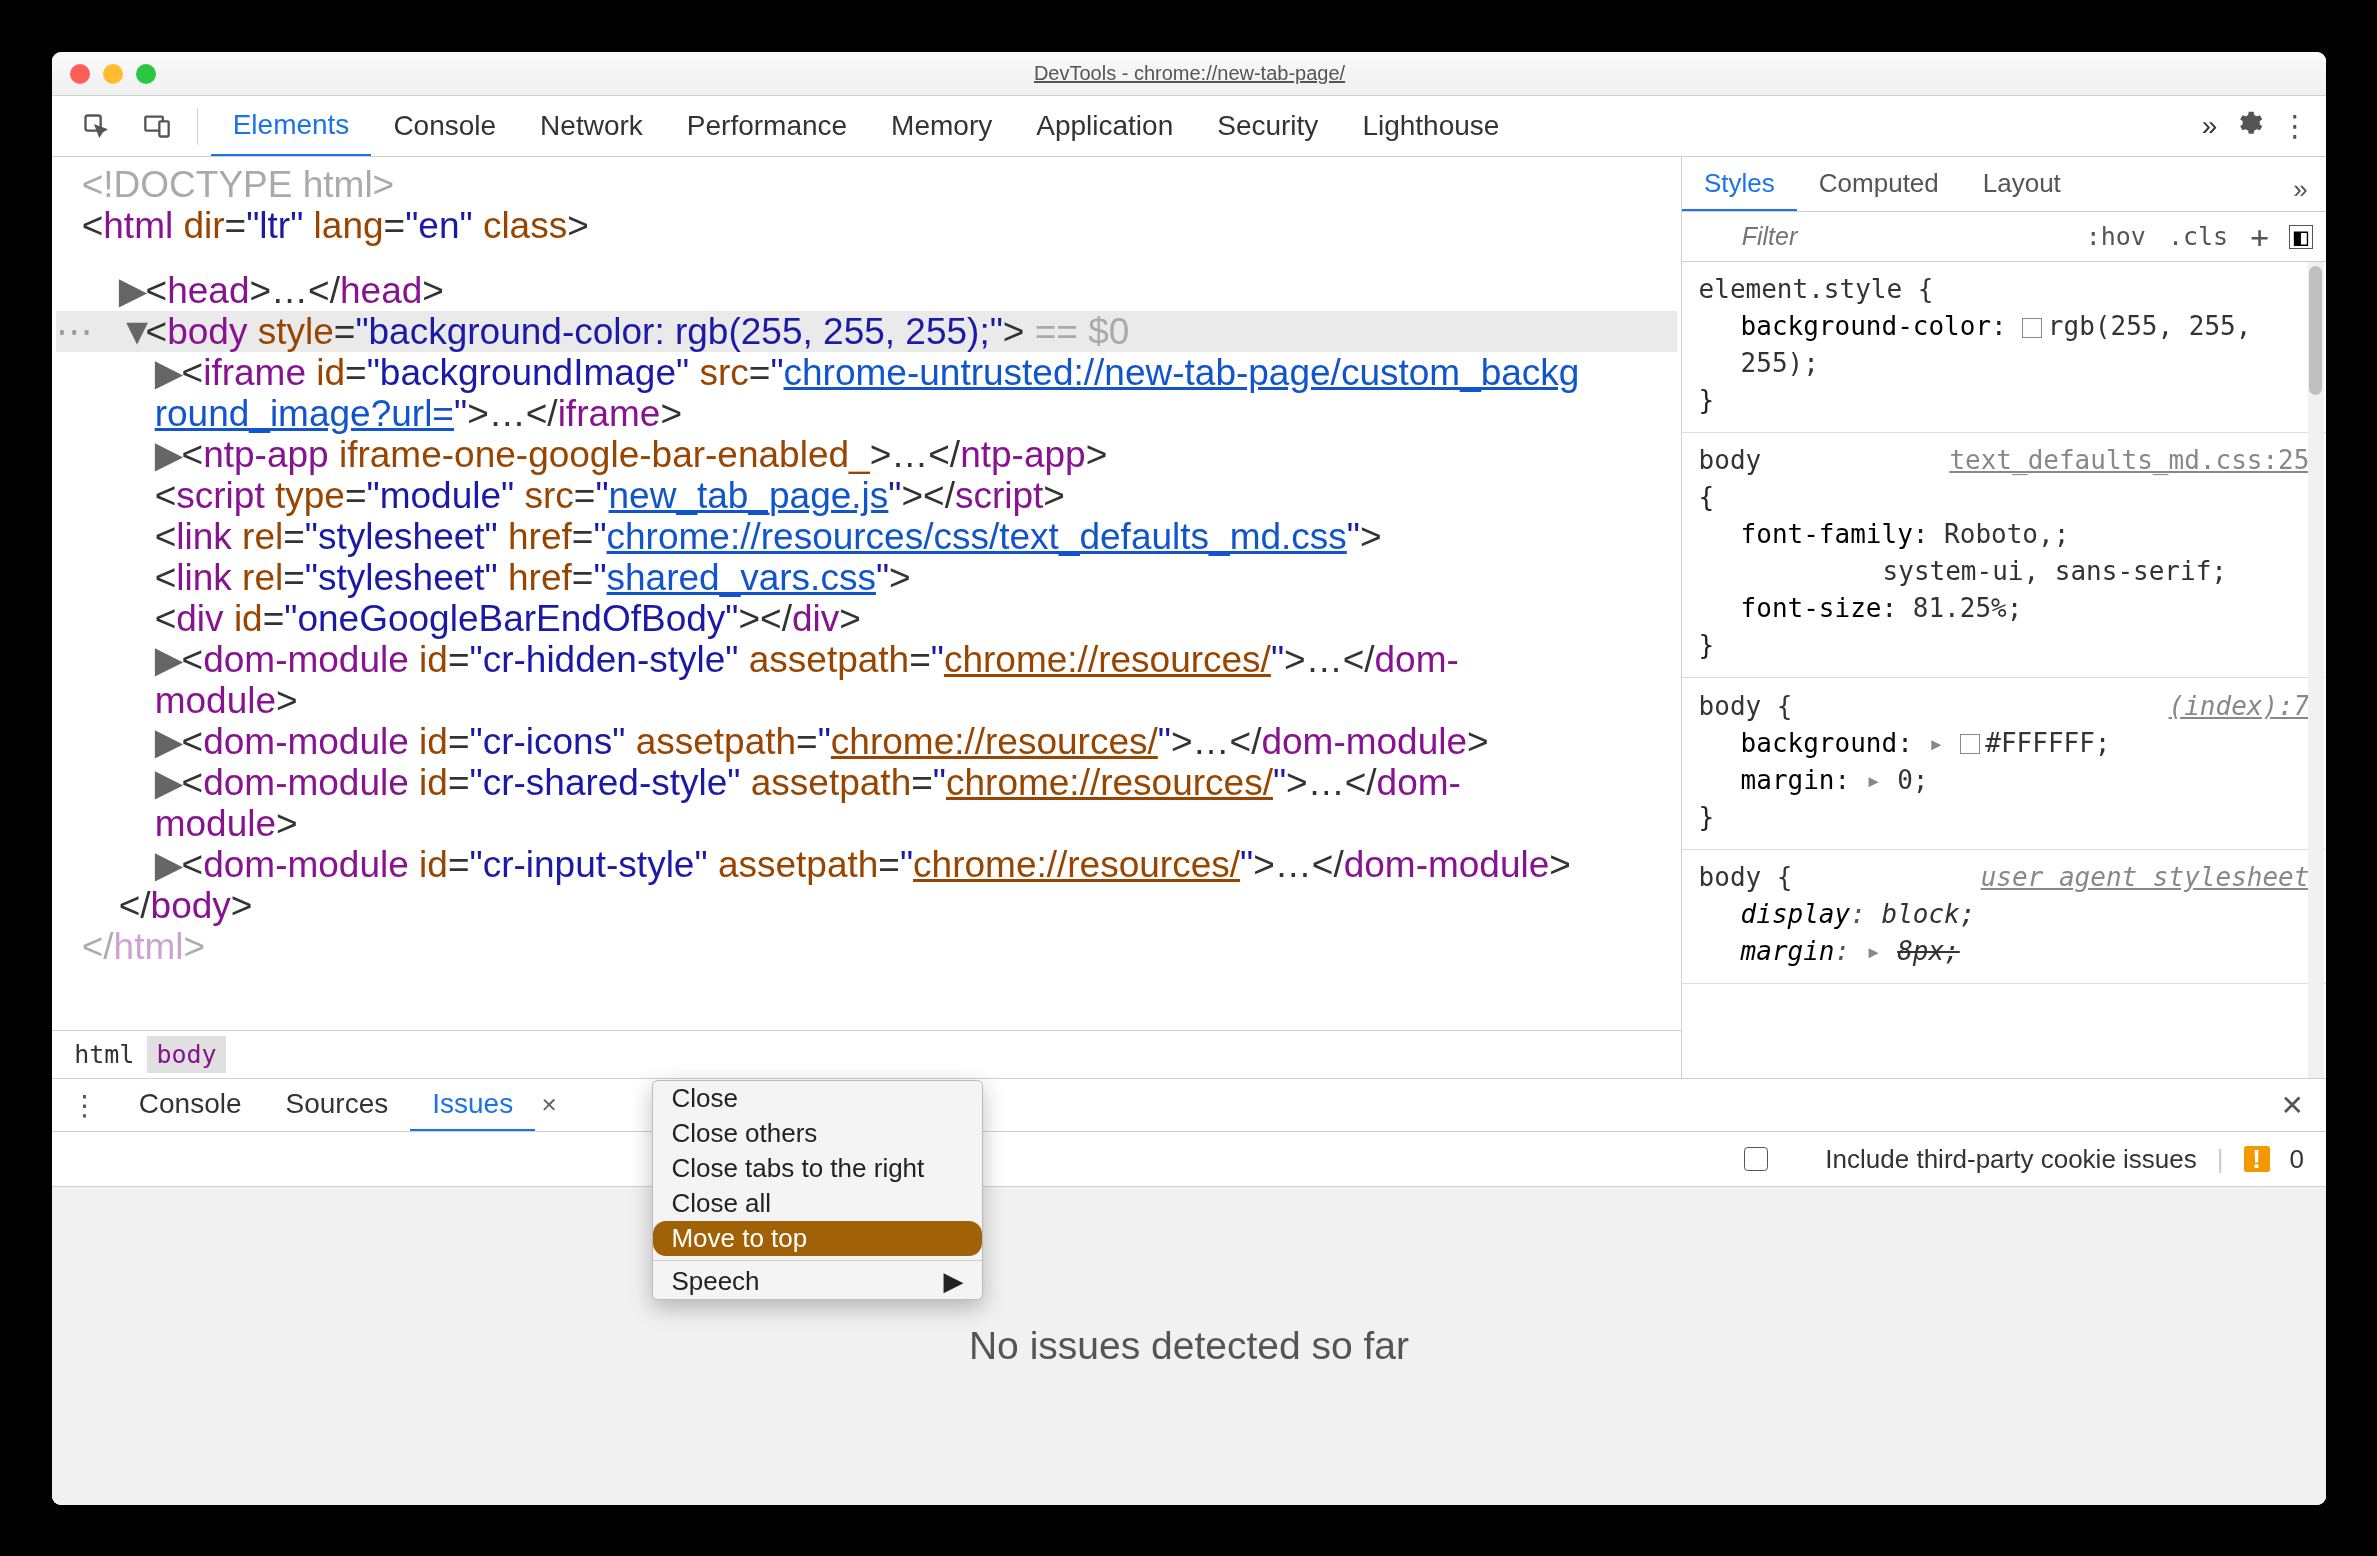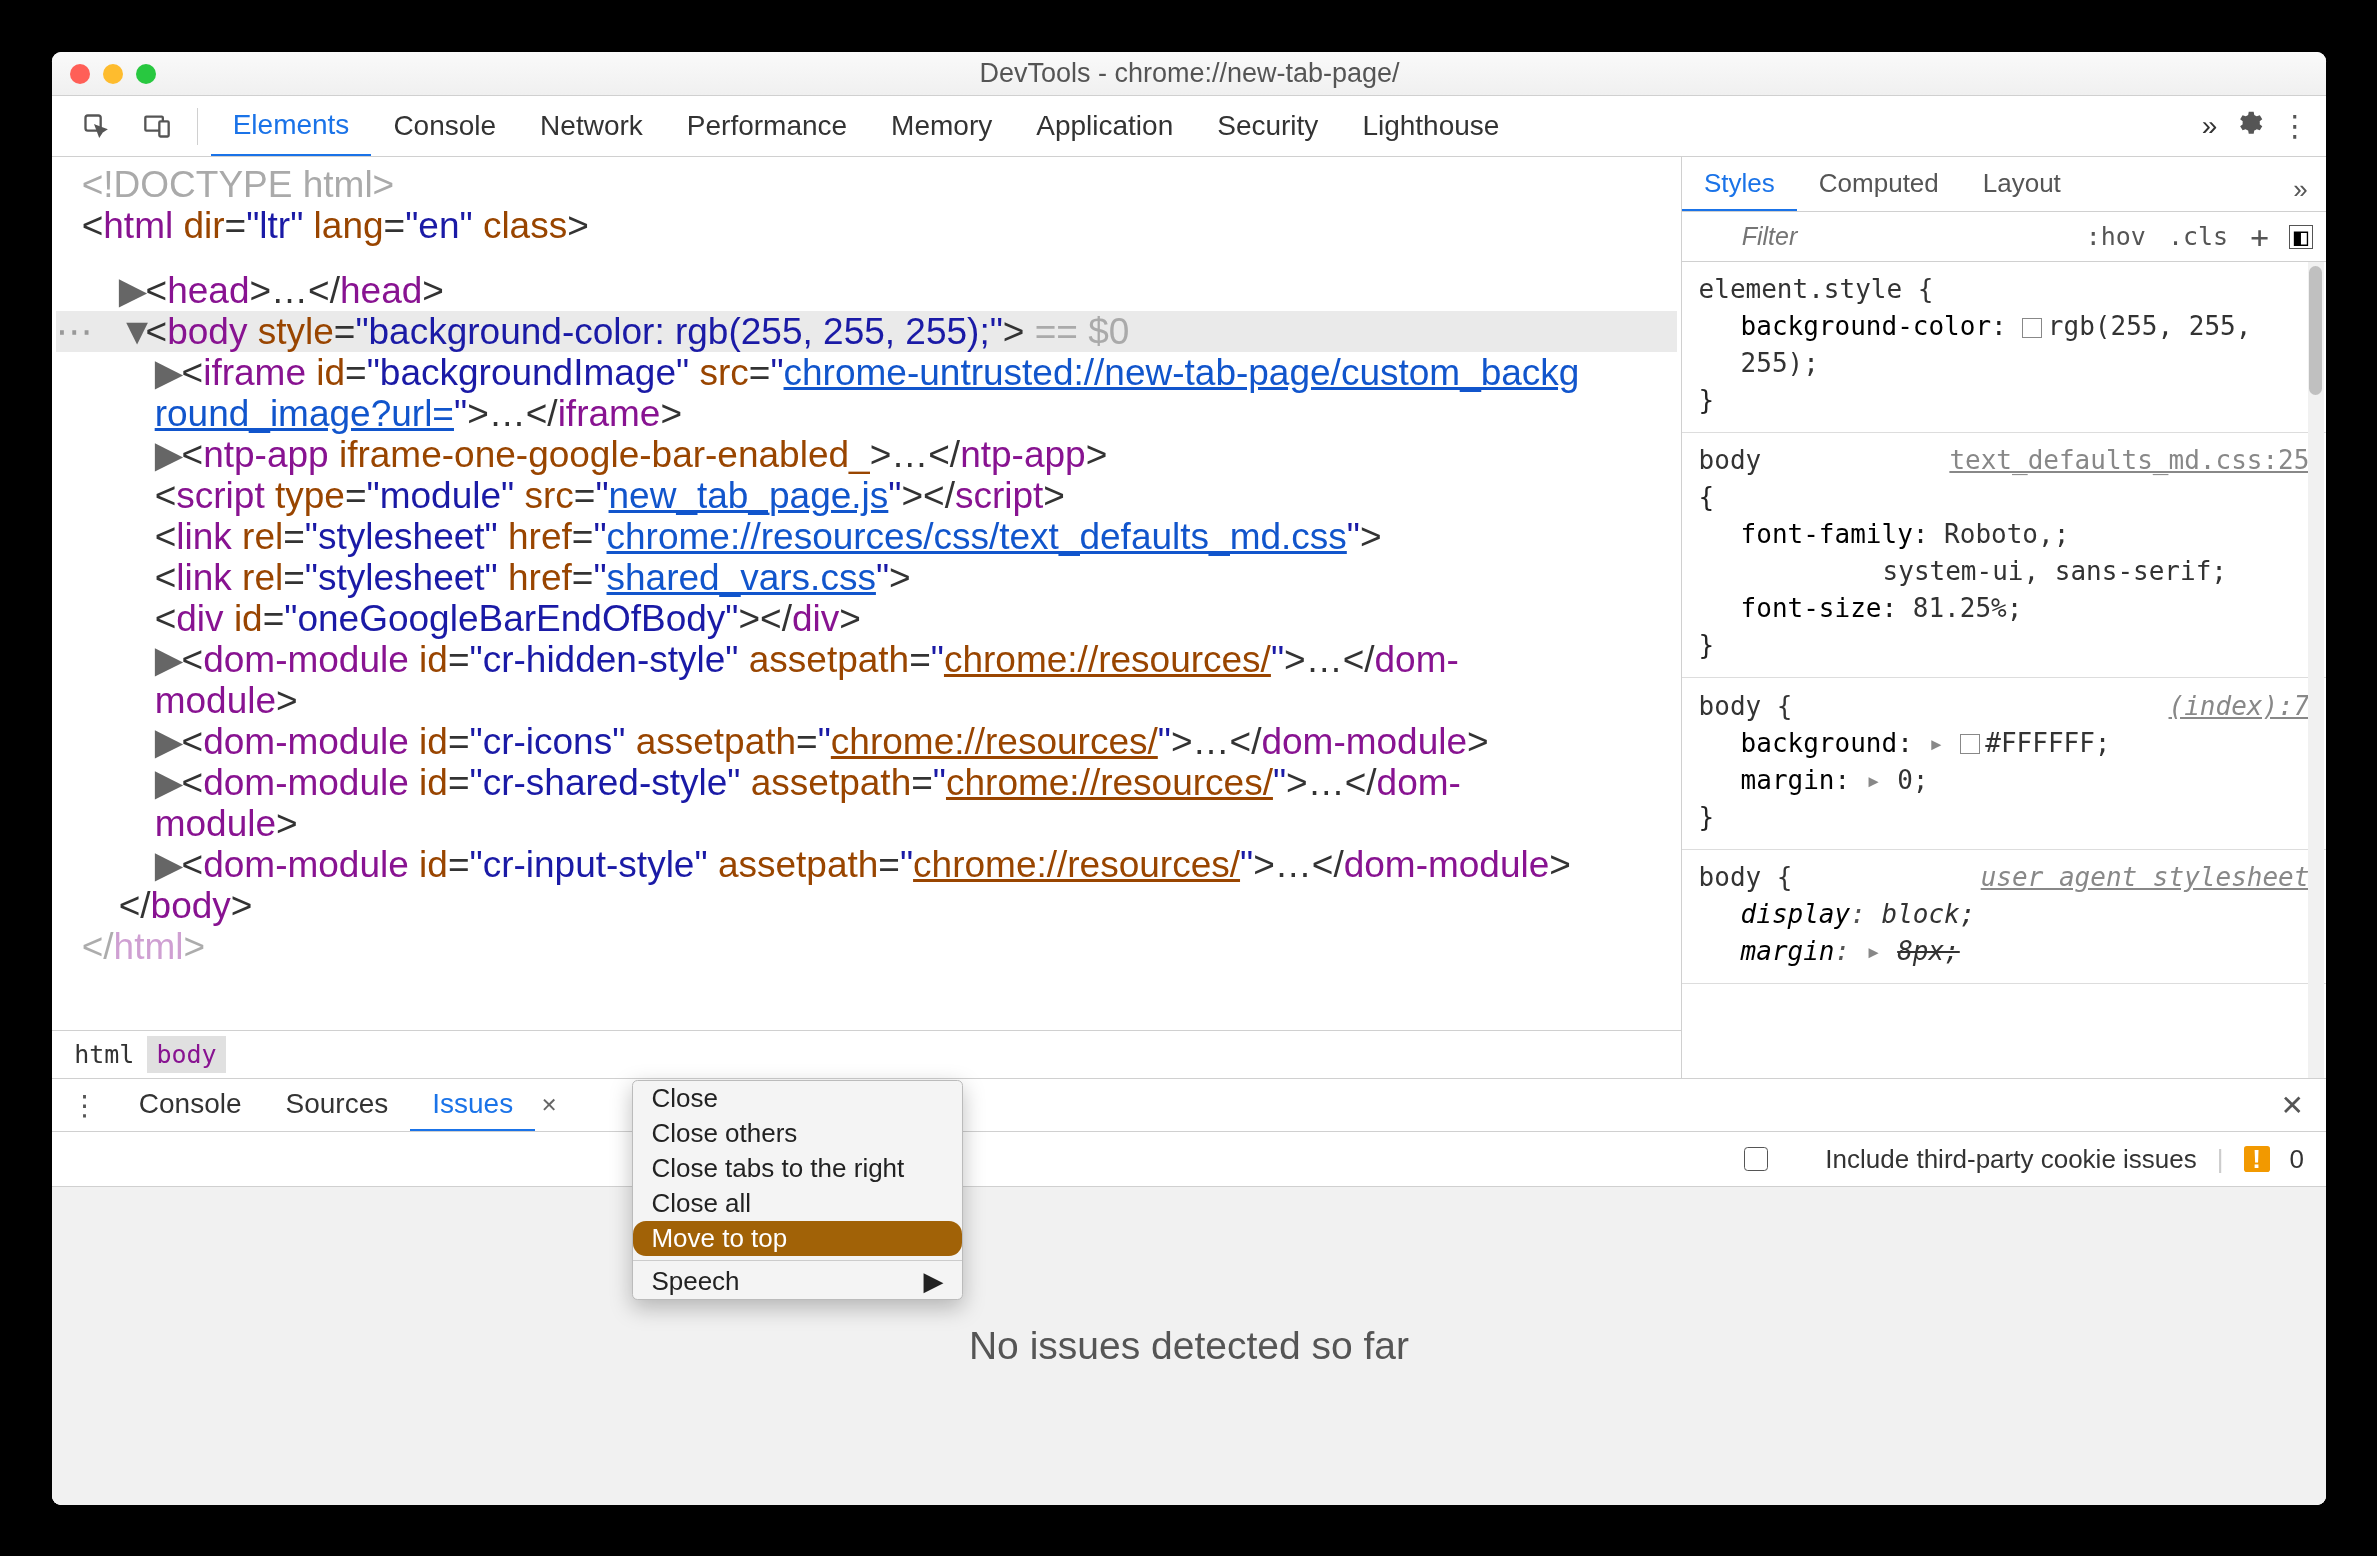--- a/index.html
+++ b/index.html
@@ -4,21 +4,21 @@
 <style>
 * { box-sizing: border-box; margin: 0; padding: 0; }
 body { background: #000; font-family: -apple-system, "Helvetica Neue", Arial, sans-serif; width: 2377px; height: 1556px; }
 .frame { position: absolute; left: 52px; top: 52px; width: 2274px; height: 1453px; background: #fff; border-radius: 9.2px; box-shadow: 0 28px 74px rgba(0,0,0,.5); overflow: hidden; display: flex; flex-direction: column; }
 
 
 .titlebar { height: 44px; background: linear-gradient(#fafafa,#f0f0f0); border-bottom: 0.9px solid #d0d0d0; display: flex; align-items: center; position: relative; }
 .traffic { display: flex; gap: 13px; margin-left: 18.4px; }
 .traffic span { width: 20px; height: 20px; border-radius: 50%; }
 .traffic .r { background:#ff5f57; } .traffic .y { background:#febc2e; } .traffic .g { background:#28c840; }
-.titlebar .title { position:absolute; left:1px; right:0; text-align:center; font-size:27px; color:#555; }
+.titlebar .title { position:absolute; left:1px; right:0; text-align:center; font-size:20px; color:#555;text-decoration:underline; }
 
 
 .toolbar { height: 61px; border-bottom: 0.9px solid #d0d0d0; display:flex; align-items:center; padding: 0 16.6px; gap: 7.4px; font-size: 28px; color:#333; }
 .toolbar .iconbtn { padding: 5.5px 13px; display:flex; align-items:center; justify-content:center; }
 .toolbar .divider { width:0.9px; height:37px; background:#d0d0d0; margin: 0 5.5px; }
 .maintabs { display:flex; align-items:stretch; height:100%; }
 .maintabs div { padding: 8px 22px; display:flex; align-items:center; color:#333; }
 .maintabs div.active { color:#1a73e8; border-bottom: 2.8px solid #1a73e8; }
 .toolbar .right { margin-left:auto; display:flex; align-items:center; gap: 16.6px; }
 
@@ -250,21 +250,21 @@
         <span class="chk"></span>
         <span>Include third-party cookie issues</span>
       </label>
       <span class="sep">|</span>
       <span class="warn">!</span>
       <span>0</span>
     </div>
     <div class="dr-body">
       <span>No issues detected so far</span>
 
-      <div class="ctxmenu" id="ctx" style="left:580px; top:-107px;">
+      <div class="ctxmenu" id="ctx" style="left:600px; top:-107px;">
           <div class="item">
             <span>Close</span>
           </div>
           <div class="item">
             <span>Close others</span>
           </div>
           <div class="item">
             <span>Close tabs to the right</span>
           </div>
           <div class="item">

